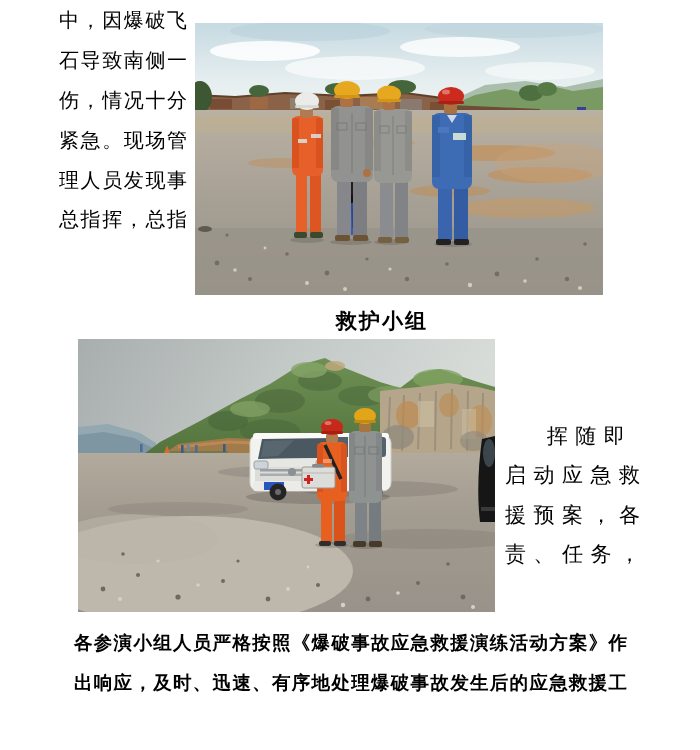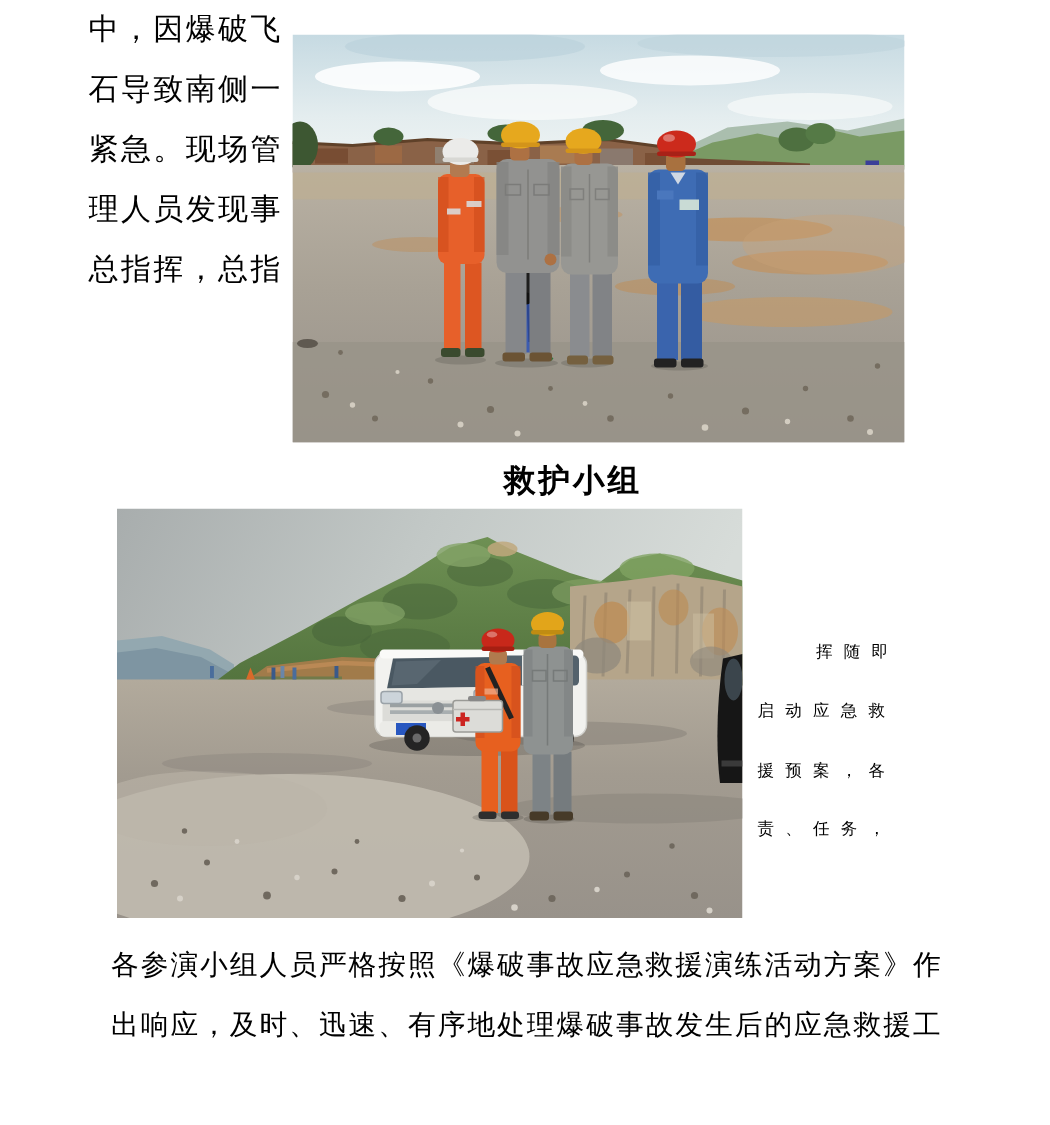--- a/index.html
+++ b/index.html
@@ -8,37 +8,38 @@
     font-family:"Liberation Sans","DejaVu Sans",sans-serif;color:#000;
   }
   .abs{position:absolute;}
   
   .left-col{left:59px;top:1px;width:134px;}
   .left-col .tline{height:39.9px;line-height:39.9px;font-size:20px;letter-spacing:1.6px;white-space:nowrap;}
   
   .caption{left:336px;top:308px;font-size:21px;font-weight:bold;letter-spacing:2px;line-height:26px;white-space:nowrap;}
   
   .right-col{left:505px;top:416px;width:130px;}
-  .right-col .tline{height:39.3px;line-height:39.3px;font-size:11px;letter-spacing:7.5px;white-space:nowrap;}
+  .right-col .tline{height:39.3px;line-height:39.3px;font-size:21px;letter-spacing:7.5px;white-space:nowrap;text-align:center;}
   .right-col .tline.indent{padding-left:39px;}
   
   .para{left:74px;top:623px;width:562px;}
-  .para .tline{height:40px;line-height:40px;font-size:18.5px;letter-spacing:1.3px;white-space:nowrap;}
+  .para .tline{height:40px;line-height:40px;font-size:18.5px;letter-spacing:1.3px;white-space:nowrap;font-weight:bold;}
   
   .photo{display:block;}
   .photo1{left:195px;top:23px;width:408px;height:272px;}
   .photo2{left:78px;top:339px;width:417px;height:273px;}
   svg{display:block;}
 </style>
 </head>
 <body>
 
 <div class="abs left-col">
   <div class="tline">中，因爆破飞</div>
   <div class="tline">石导致南侧一</div>
+  <div class="tline">伤，情况十分</div>
   <div class="tline">紧急。现场管</div>
   <div class="tline">理人员发现事</div>
   <div class="tline">总指挥，总指</div>
 </div>
 
 <div class="abs photo photo1">
 <svg width="408" height="272" viewBox="0 0 408 272">
   <defs>
     <linearGradient id="sky1" x1="0" y1="0" x2="0" y2="1">
       <stop offset="0" stop-color="#c6dae2"></stop>

